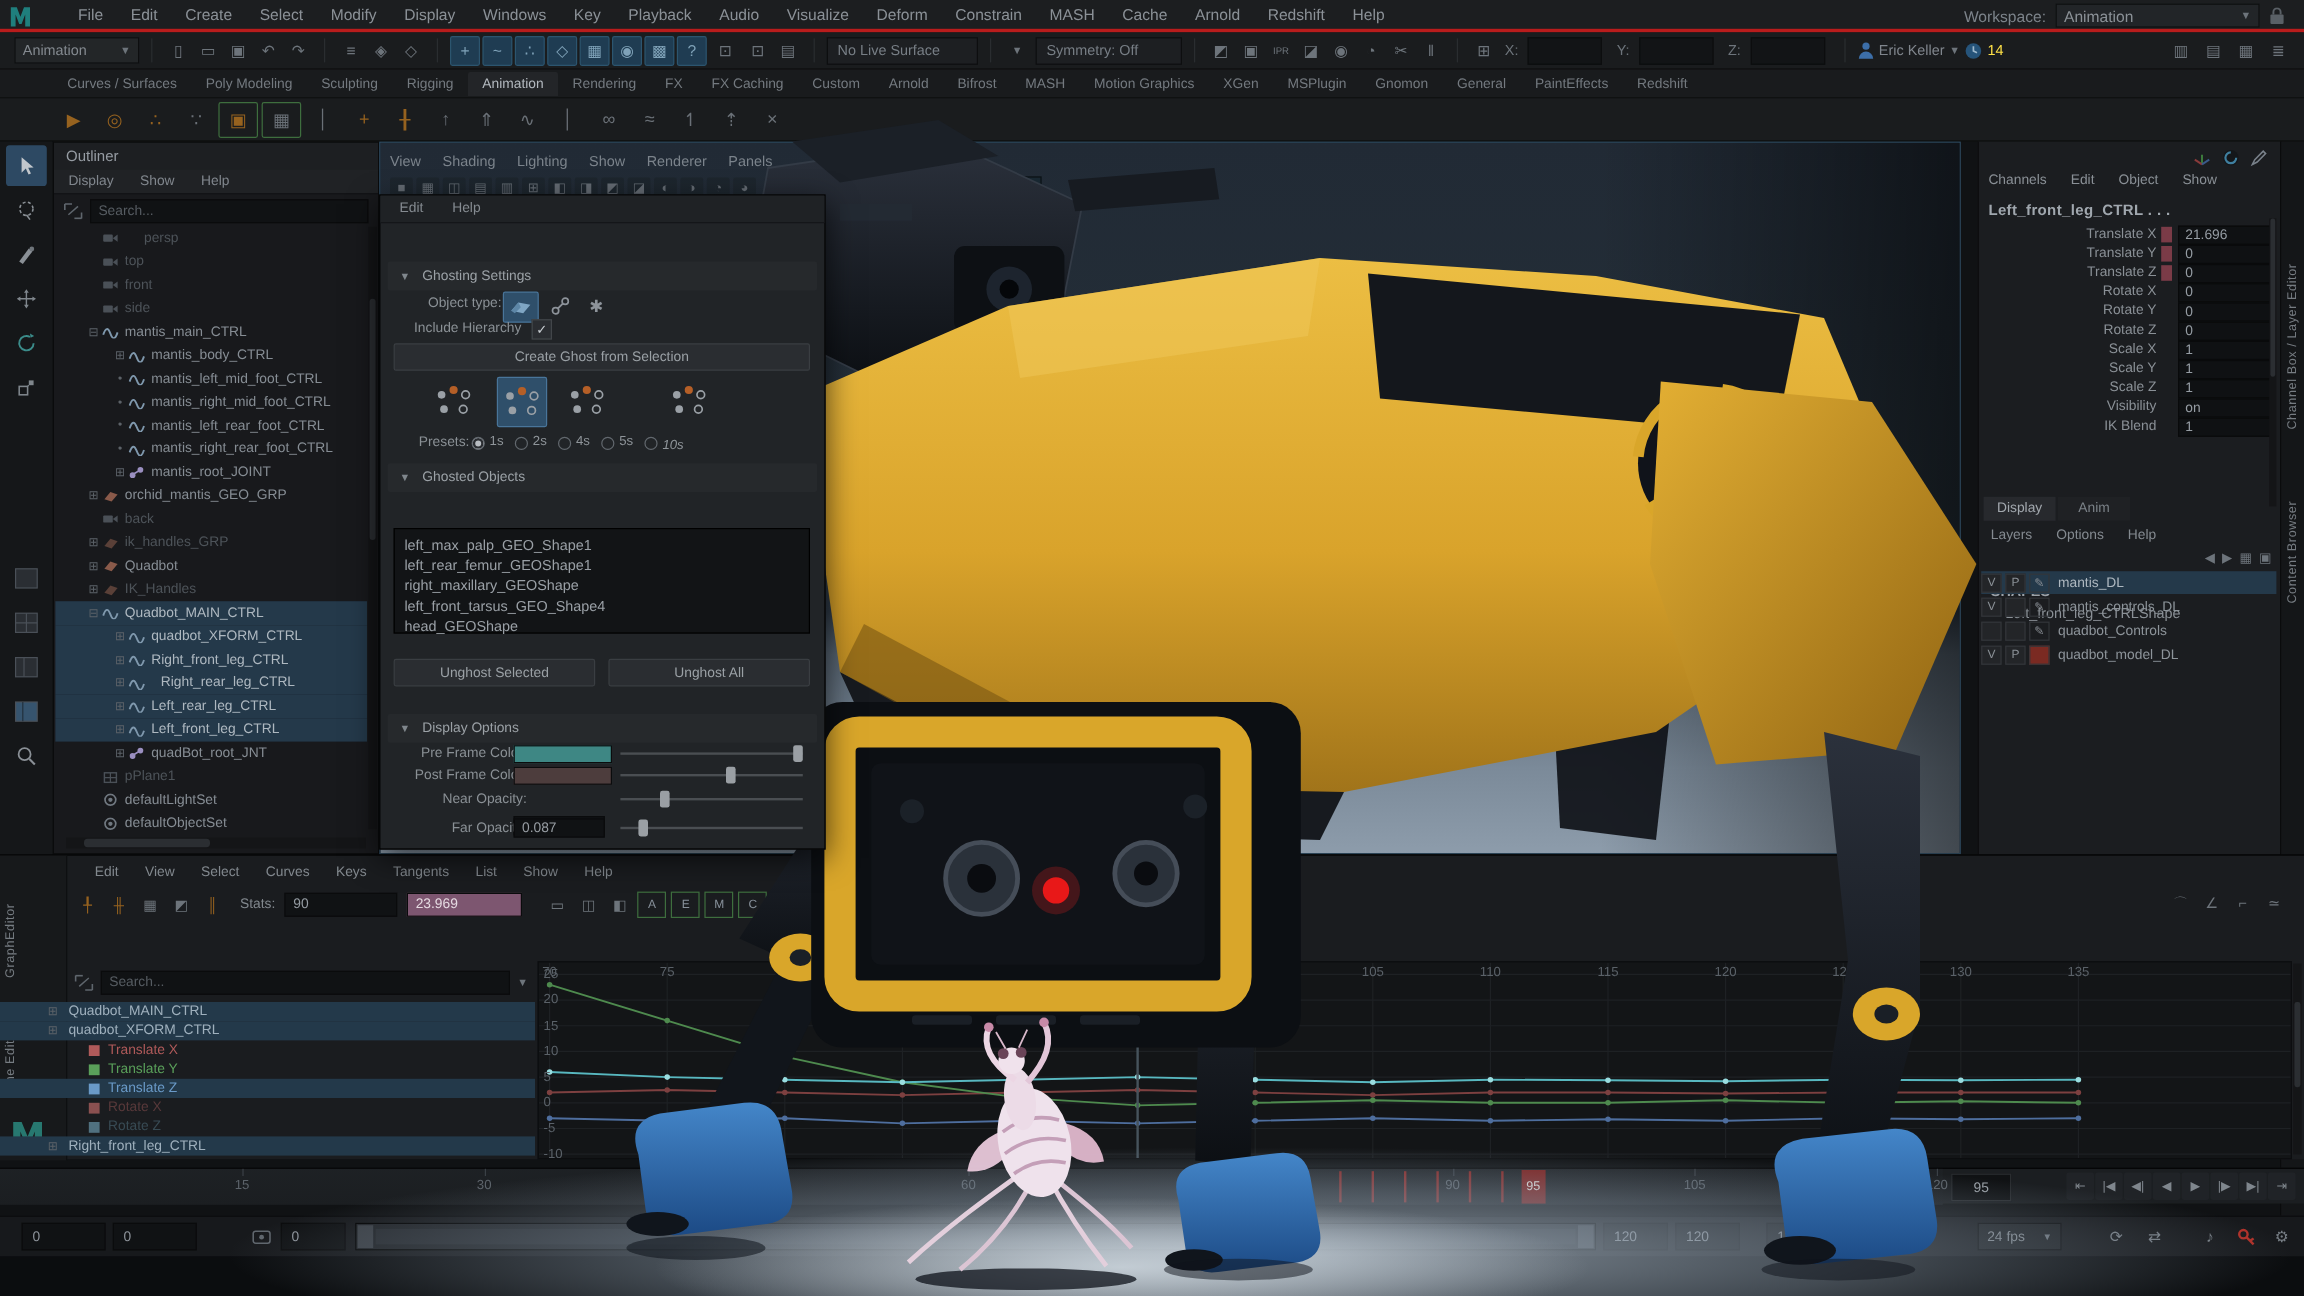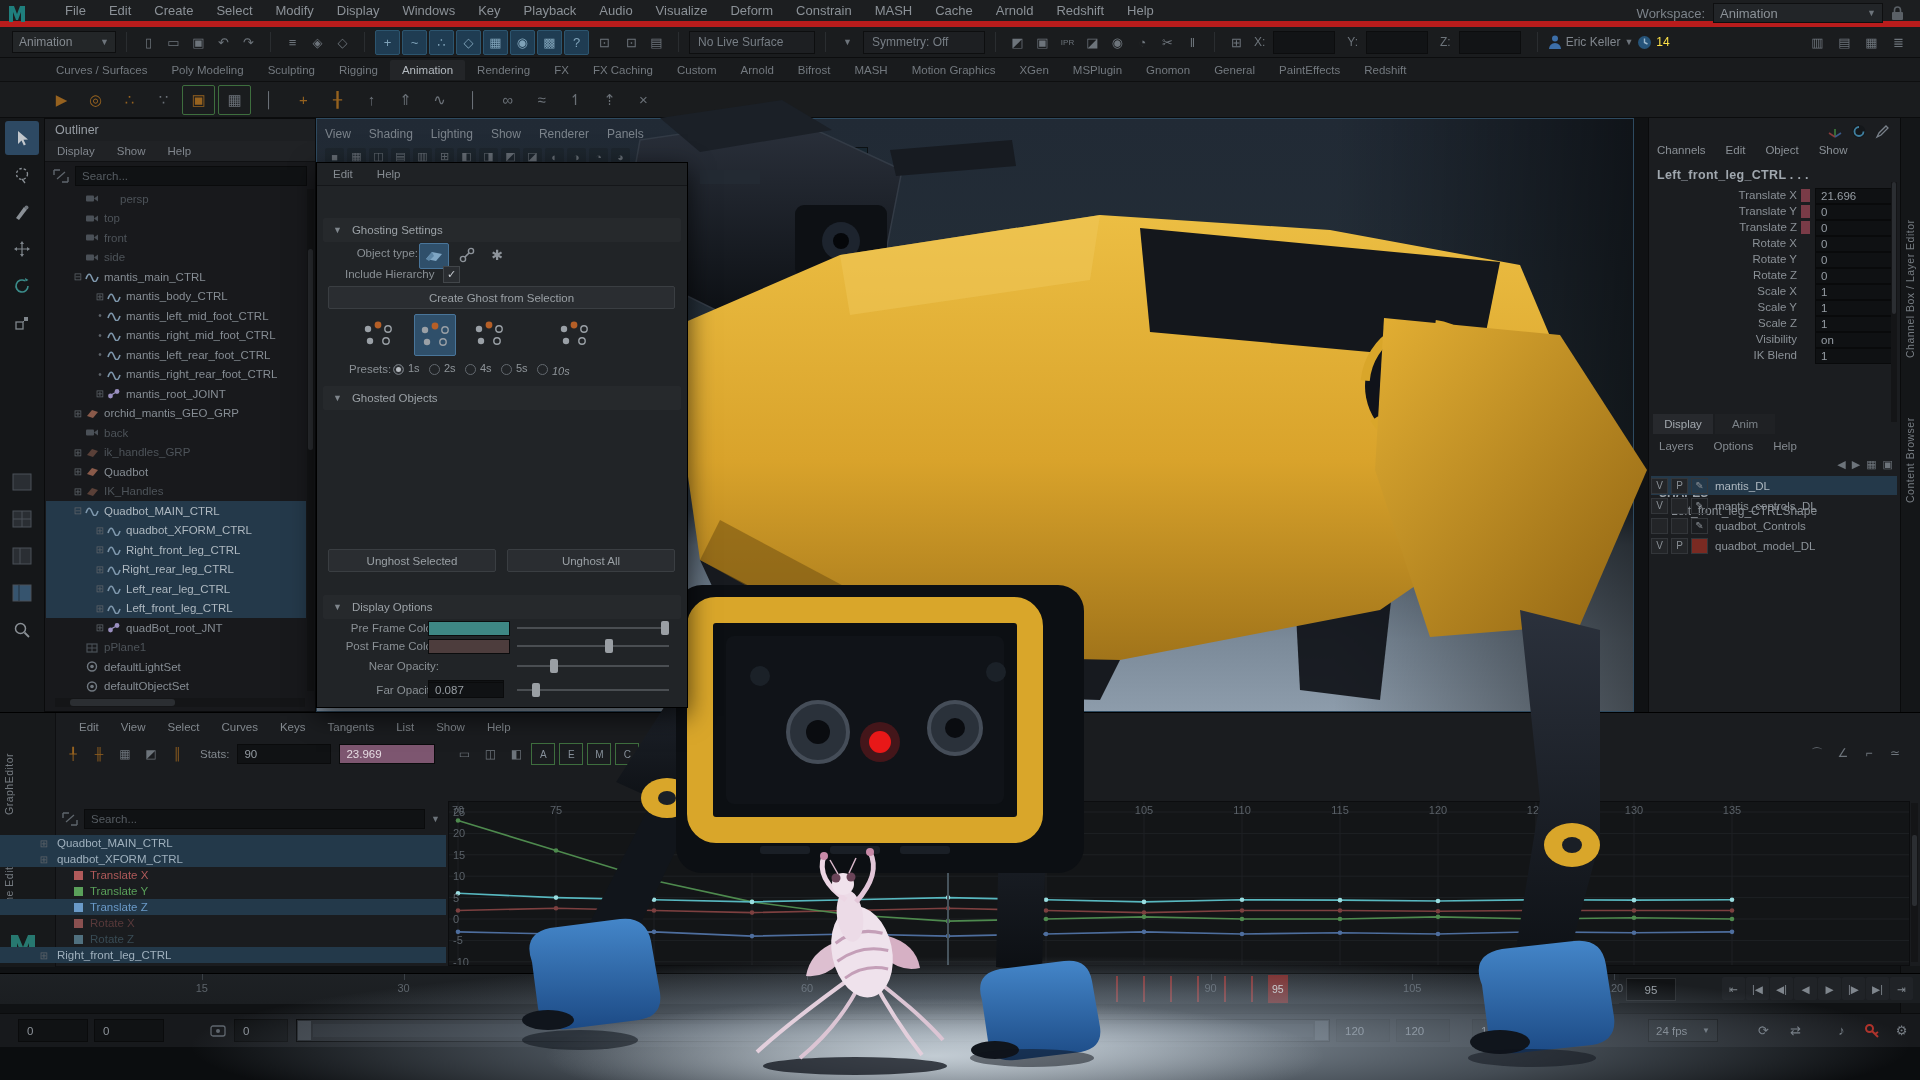--- a/index.html
+++ b/index.html
@@ -1,20 +1,20 @@
 <!DOCTYPE html>
 <html><head>
 <meta charset="utf-8">
 <style>
   html,body{margin:0;padding:0;width:1920px;height:1080px;overflow:hidden;background:#0b0d0f;
     font-family:"Liberation Sans",sans-serif;-webkit-font-smoothing:antialiased;}
   .abs{position:absolute}
   #stage{position:relative;width:1920px;height:1080px;background:#101214;color:#868d94;font-size:12px;}
   
-  #menubar{left:0;top:0;width:1920px;height:27px;background:#1c1e20;border-bottom:6px solid #b91c1c;display:flex;align-items:center;gap:23px;padding-left:34px;box-sizing:border-box;color:#8b9197;font-size:13px;}
+  #menubar{left:0;top:0;width:1920px;height:27px;background:#1c1e20;border-bottom:3px solid #b91c1c;display:flex;align-items:center;gap:23px;padding-left:34px;box-sizing:border-box;color:#8b9197;font-size:13px;}
   #menubar .mi{cursor:default}
   #maya-logo{left:7px;top:4px}
   #workspace{right:16px;top:3px;display:flex;align-items:center;gap:8px;color:#7c838a;}
   #workspace .wsel{width:170px;height:20px;background:#222528;border:1px solid #0e0f10;display:flex;align-items:center;justify-content:space-between;padding:0 6px;box-sizing:border-box;color:#8b9197;}
   #toolbar2{left:0;top:27px;width:1920px;height:31px;background:#1a1c1e;border-bottom:1px solid #0c0d0e;display:flex;align-items:center;gap:4px;padding-left:12px;box-sizing:border-box;}
   .tsel{width:104px;height:22px;background:#232628;border:1px solid #0d0e0f;display:flex;align-items:center;justify-content:space-between;padding:0 6px;box-sizing:border-box;color:#848a90;}
   .sep{width:1px;height:20px;background:#2a2d30;margin:0 6px;}
   .ticon{width:23px;height:23px;display:flex;align-items:center;justify-content:center;color:#6d747b;font-size:13px;border-radius:2px;}
   .ticon.blue{background:#1f3c52;border:1px solid #2c556f;color:#7fa2b8;}
   .tfield{height:21px;background:#1d1f22;border:1px solid #0d0e0f;display:flex;align-items:center;padding:0 8px;color:#777e85;font-size:12px;}
@@ -574,21 +574,21 @@
           </span>
           <span style="margin-left: 4px;">Right_front_leg_CTRL</span>
         </div>
         <div class="orow sel" style="padding-left: 48px;">
           <span class="oexp">⊞</span>
           <span class="oico">
             <svg width="14" height="11">
               <path d="M1,8 q3,-9 6,-1 t6,-1" fill="none" stroke="#7f98ad" stroke-width="1.6"></path>
             </svg>
           </span>
-          <span style="margin-left: 0;">Right_rear_leg_CTRL</span>
+          <span style="margin-left: 12px;">Right_rear_leg_CTRL</span>
         </div>
         <div class="orow sel" style="padding-left: 48px;">
           <span class="oexp">⊞</span>
           <span class="oico">
             <svg width="14" height="11">
               <path d="M1,8 q3,-9 6,-1 t6,-1" fill="none" stroke="#7f98ad" stroke-width="1.6"></path>
             </svg>
           </span>
           <span style="margin-left: 4px;">Left_rear_leg_CTRL</span>
         </div>
@@ -1312,20 +1312,27 @@
         <span class="rlabel" style="left: 163px; top: 199px;">4s</span>
         <div class="radio" style="left: 184px; top: 201px;"></div>
         <span class="rlabel" style="left: 199px; top: 199px;">5s</span>
         <div class="radio" style="left: 220px; top: 201px;"></div>
         <span class="rlabel" style="left: 235px; top: 202px; font-style: italic;">10s</span>
       </div>
   <div class="gsection" style="top:223px">
         <span class="tri">▼</span>
         <span>Ghosted Objects</span>
       </div>
+  <div id="ghost-list">
+        <div>left_max_palp_GEO_Shape1</div>
+        <div>left_rear_femur_GEOShape1</div>
+        <div>right_maxillary_GEOShape</div>
+        <div>left_front_tarsus_GEO_Shape4</div>
+        <div>head_GEOShape</div>
+      </div>
   <div class="gbtn" style="left:11px;top:386px;width:168px">Unghost Selected</div>
   <div class="gbtn" style="left:190px;top:386px;width:168px">Unghost All</div>
   <div class="gsection" style="top:432px">
         <span class="tri">▼</span>
         <span>Display Options</span>
       </div>
   <div class="glabel" style="left:0;top:459px;width:102px">Pre Frame Color:</div>
   <div class="swatch" style="left: 111px; top: 458px; width: 80px; background: rgb(62, 135, 132);" id="pre-swatch"></div>
   <div class="slider" style="left:200px;top:458px;width:152px">
         <div class="track"></div>

